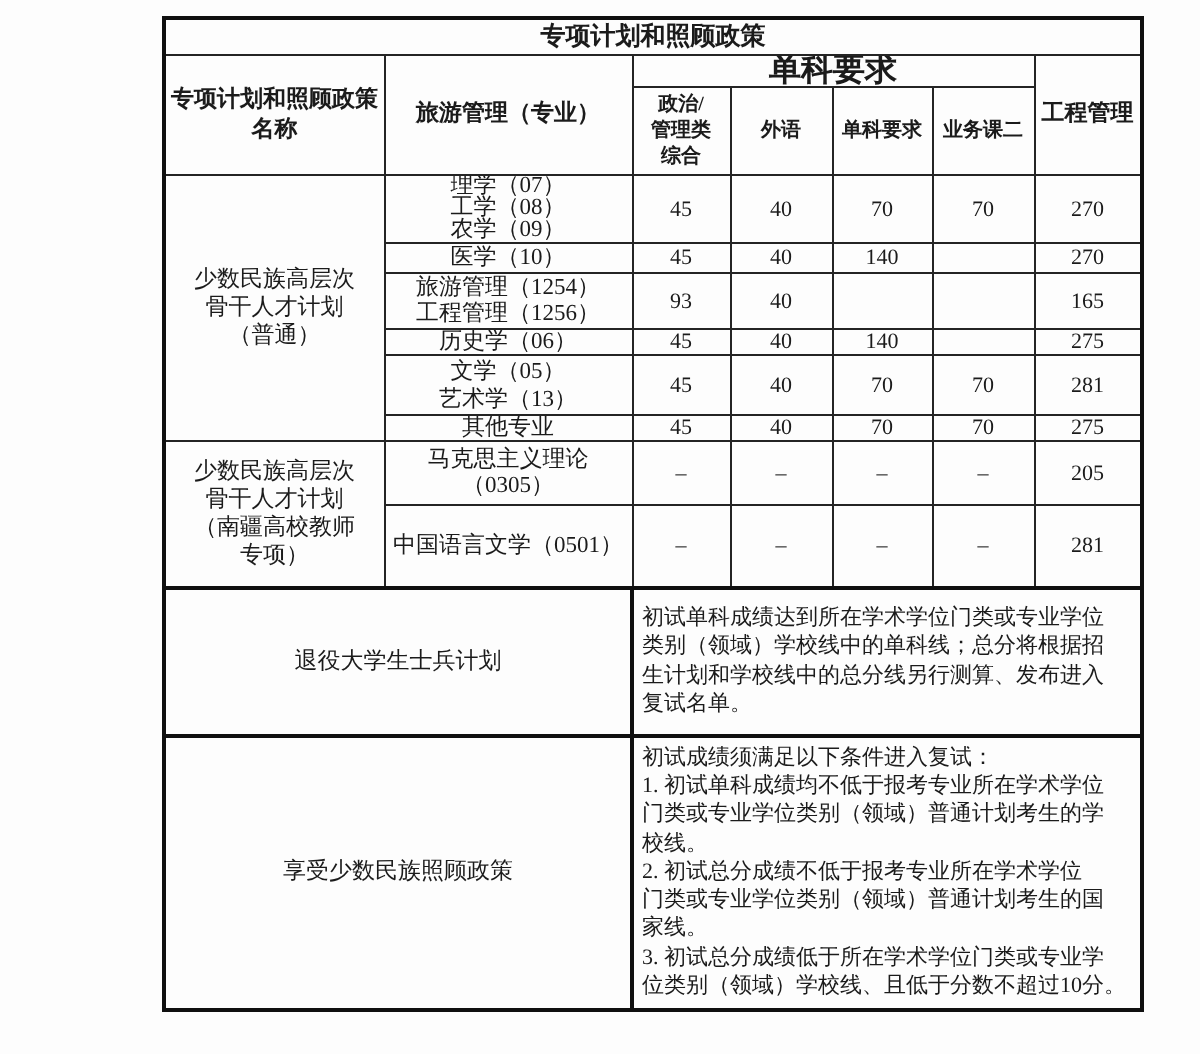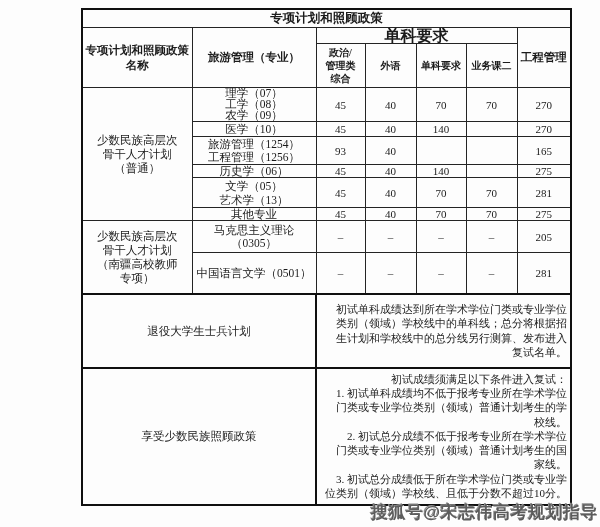--- a/index.html
+++ b/index.html
@@ -34,21 +34,21 @@
   .skr-cell { font-size: 16px; font-weight: bold; line-height: 15px; }
   .head-cell { font-size: 11.5px; font-weight: bold; line-height: 15px; }
   .subhead-cell { font-size: 10px; font-weight: bold; line-height: 13px; }
   .group-cell { line-height: 14px; }
   .lh11 { line-height: 11px; }
   .lh13 { line-height: 13px; }
   .lh14 { line-height: 14px; }
   .num-cell { font-size: 11px; }
   .policy-name-cell { font-size: 11.5px; line-height: 14px; }
   .desc-cell {
-    text-align: right;
+    text-align: left;
     font-size: 11px;
     line-height: 14.3px;
     padding: 2px 3px 2px 4px;
     white-space: pre-line;
     border-left: 2px solid #101010;
     font-family: Liberation Serif, serif;
   }
   .sep-top td { border-top: 2px solid #101010; }
 
   .watermark {
@@ -200,14 +200,13 @@
 校线。
 2. 初试总分成绩不低于报考专业所在学术学位
 门类或专业学位类别（领域）普通计划考生的国
 家线。
 3. 初试总分成绩低于所在学术学位门类或专业学
 位类别（领域）学校线、且低于分数不超过10分。</td>
     </tr>
   </tbody>
     </table>
 
-  <div class="watermark">搜狐号@宋志伟高考规划指导</div>
 </div>
 
 </body></html>

